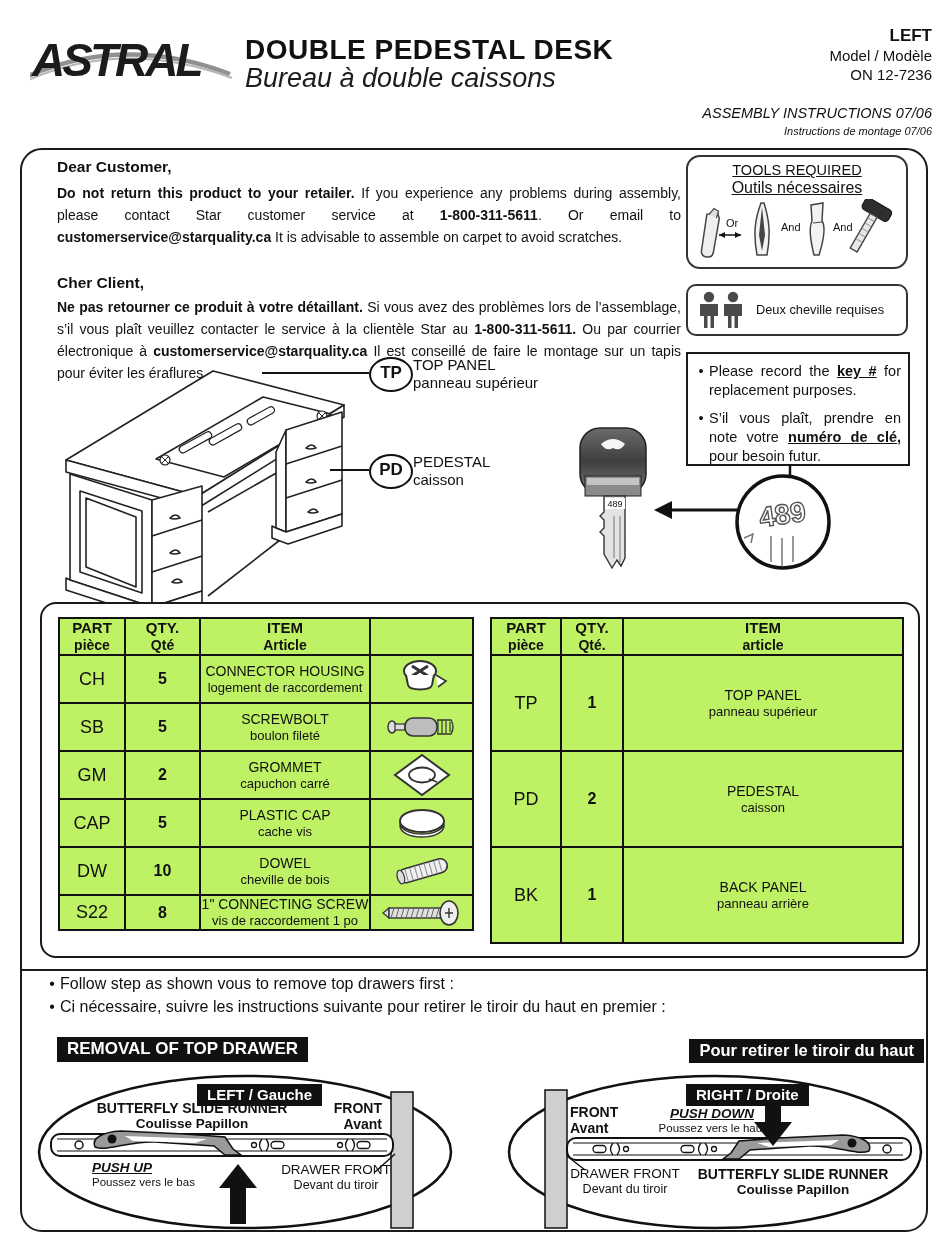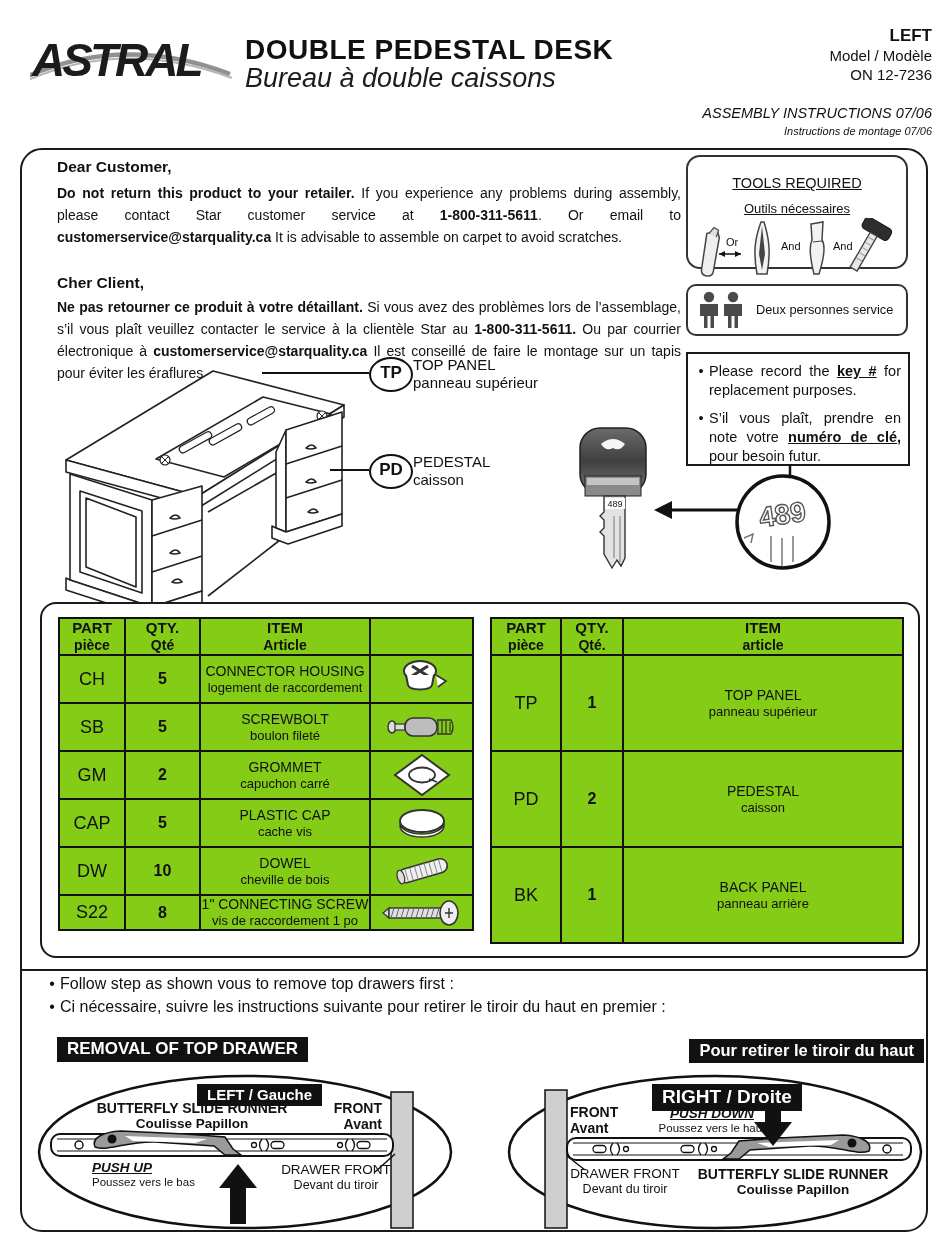--- a/index.html
+++ b/index.html
@@ -9,21 +9,21 @@
   .b{font-weight:bold;}
   .i{font-style:italic;}
   .c{text-align:center;}
   .r{text-align:right;}
   .u{text-decoration:underline;}
   .just{text-align:justify;}
   .box{border:2.5px solid #1a1a1a;border-radius:18px;box-sizing:border-box;background:#fff;}
   .sqbox{border:2px solid #1a1a1a;box-sizing:border-box;background:#fff;}
   .blacktag{background:#111;color:#fff;font-weight:bold;padding:2px 10px 3px;white-space:nowrap;}
   .para{font-size:14px;line-height:22px;}
-  table.parts{border-collapse:collapse;table-layout:fixed;background:#84cc16;}
+  table.parts{border-collapse:collapse;table-layout:fixed;background:#bef264;}
   table.parts td{border:2px solid #111;text-align:center;vertical-align:middle;padding:0;}
   .hdr-en{font-weight:bold;font-size:15px;line-height:18px;}
   .hdr-fr{font-weight:bold;font-size:14px;line-height:17px;}
   .code{font-size:18px;}
   .qty{font-weight:bold;font-size:16px;}
   .item-en{font-size:14px;line-height:17px;}
   .item-fr{font-size:13px;line-height:16px;}
   .callout-circle{width:40px;height:31px;border:2.5px solid #111;border-radius:50%;
     font-weight:bold;font-size:17px;line-height:28px;text-align:center;background:#fff;}
   .leader{border-top:2px solid #111;height:0;}
@@ -64,22 +64,22 @@
 <div class="abs para just" style="left:57px;top:182px;width:624px;">
   <b>Do not return this product to your retailer.</b><span>  If you experience any problems during assembly, please contact Star customer service at </span><b>1-800-311-5611</b><span>. Or email to </span><b>customerservice@starquality.ca</b><span>  It is advisable to assemble on carpet to avoid scratches.</span>
 </div>
 
 <div class="abs b" style="left:57px;top:274px;font-size:15.5px;">Cher Client,</div>
 <div class="abs para just" style="left:57px;top:296px;width:624px;">
   <b>Ne pas retourner ce produit à votre détaillant.</b><span>  Si vous avez des problèmes lors de l’assemblage, s’il vous plaît veuillez  contacter le service à la clientèle Star au </span><b>1-800-311-5611.</b><span> Ou par courrier électronique à  </span><b>customerservice@starquality.ca</b><span>  Il est conseillé de faire le montage sur un tapis pour éviter les éraflures.</span>
 </div>
 
 <div class="abs box" style="left:686px;top:155px;width:222px;height:114px;border-radius:14px;border-color:#333;">
-  <div class="c u" style="font-size:14.5px;margin-top:18px;">TOOLS REQUIRED</div>
-  <div class="c u" style="font-size:13px;margin-top:10px;">Outils nécessaires</div>
+  <div class="c u" style="font-size:14.5px;margin-top:5px;">TOOLS REQUIRED</div>
+  <div class="c u" style="font-size:16px;margin-top:1px;">Outils nécessaires</div>
   <svg width="208" height="62" viewBox="0 0 208 62" style="margin:2px auto 0;">
 
     <g transform="translate(8,8) rotate(10 8 24)">
       <path d="M3,8 L13,4 L16,10 L16,44 Q16,50 10,50 Q4,50 4,44 Z" fill="#efefef" stroke="#444" stroke-width="1.5"></path>
       <path d="M5,8 l4,-7 l5,2 l-1,7" fill="#ddd" stroke="#444" stroke-width="1.2"></path>
     </g>
     <text x="33" y="28" font-size="11" fill="#111">Or</text>
     <path d="M26,36 h22" stroke="#111" stroke-width="1.5"></path>
     <polygon points="26,36 32,33 32,39" fill="#111"></polygon>
     <polygon points="48,36 42,33 42,39" fill="#111"></polygon>
@@ -107,21 +107,21 @@
 <div class="abs box" style="left:686px;top:284px;width:222px;height:52px;border-radius:10px;border-color:#333;display:flex;align-items:center;">
   <svg width="52" height="38" viewBox="0 0 52 38" style="margin-left:8px;">
     <g fill="#4a4a4a">
       <circle cx="13" cy="6" r="5.2"></circle>
       <path d="M4,13 h18 v12 h-4 v12 h-3.5 v-12 h-3 v12 h-3.5 v-12 h-4 Z"></path>
       <circle cx="37" cy="6" r="5.2"></circle>
       <path d="M28,13 h18 v12 h-4 v12 h-3.5 v-12 h-3 v12 h-3.5 v-12 h-4 Z"></path>
     </g>
   </svg>
   <div style="margin-left:8px;">
-    <div style="font-size:12.8px;line-height:16px;">Deux personnes service</div>
+    <div style="font-size:12.8px;line-height:16px;">Deux cheville requises</div>
   </div>
 </div>
 
 <div class="abs sqbox" style="left:686px;top:352px;width:224px;height:114px;padding:8px 7px 0 5px;">
   <div class="bul" style="font-size:14.5px;line-height:19px;">
     <span class="dot c">•</span>
     <span class="just" style="flex:1;"><span>Please record the </span><b class="u">key #</b><span> for replacement purposes.</span></span>
   </div>
   <div class="bul" style="font-size:14.5px;line-height:19px;margin-top:9px;">
     <span class="dot c">•</span>
@@ -474,21 +474,21 @@
     <rect x="88" y="73.5" width="13" height="7" rx="3.5" fill="#fff"></rect>
     <path d="M108,71 q-5,6 0,12 M112,71 q5,6 0,12"></path>
     <circle cx="121" cy="77" r="2.5"></circle>
     <rect x="176" y="73.5" width="13" height="7" rx="3.5" fill="#fff"></rect>
     <path d="M196,71 q-5,6 0,12 M200,71 q5,6 0,12"></path>
     <circle cx="209" cy="77" r="2.5"></circle>
   </g>
   <polygon points="268,74 287,50 276,50 276,14 260,14 260,50 249,50" fill="#111"></polygon>
   <line x1="80" y1="98" x2="62" y2="84" stroke="#111" stroke-width="1.5"></line>
 </svg>
-<div class="abs blacktag" style="left:652px;top:1084px;font-size:19px;">RIGHT / Droite</div>
+<div class="abs blacktag" style="left:686px;top:1084px;font-size:15px;">RIGHT / Droite</div>
 <div class="abs" style="left:570px;top:1104px;">
   <div class="b" style="font-size:14px;line-height:16px;">FRONT</div>
   <div class="b" style="font-size:14px;line-height:16px;">Avant</div>
 </div>
 <div class="abs c" style="left:642px;top:1106px;width:140px;">
   <div class="b i u" style="font-size:13.5px;line-height:15px;">PUSH DOWN</div>
   <div style="font-size:11.5px;line-height:14px;">Poussez vers le haut</div>
 </div>
 <div class="abs c" style="left:565px;top:1166px;width:120px;">
   <div style="font-size:13.5px;line-height:16px;">DRAWER FRONT</div>

